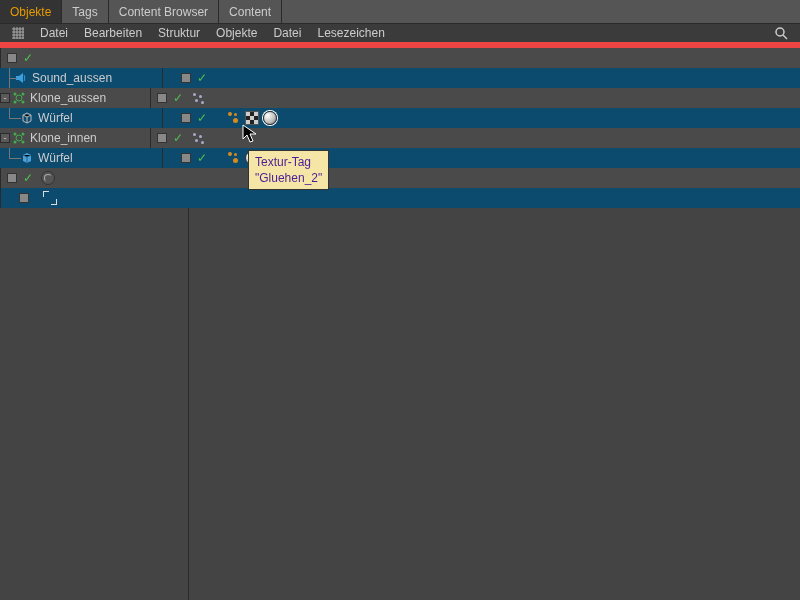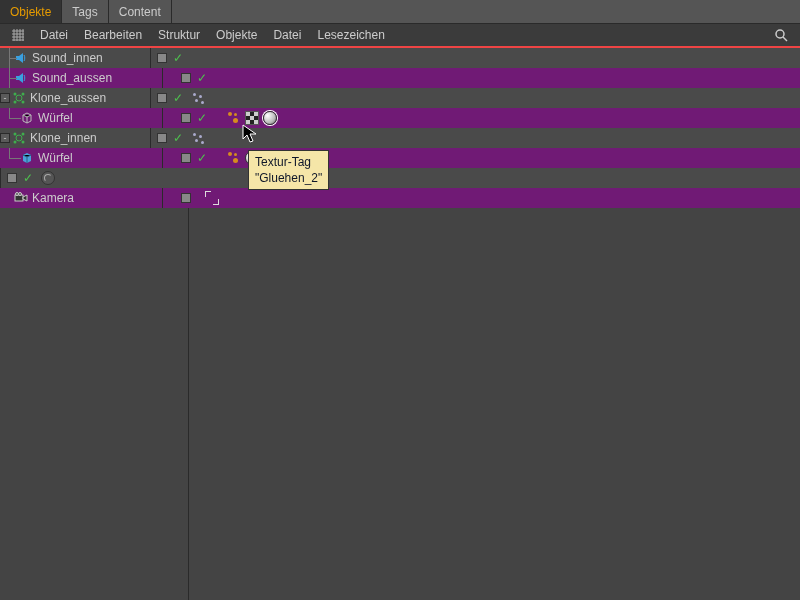--- a/index.html
+++ b/index.html
@@ -1,40 +1,40 @@
 <!DOCTYPE html>
 <html><head>
 <meta charset="utf-8">
 <style>
   * { margin: 0; padding: 0; box-sizing: border-box; font-family: Arial, Helvetica, sans-serif; font-size: 12px; color: #ccc; user-select: none; }
   body { background: #444; width: 800px; height: 600px; overflow: hidden; }
   .tab-bar { height: 24px; background: #555; border-bottom: 1px solid #2a2a2a; display: flex; align-items: stretch; }
   .tab { padding: 0 10px; display: flex; align-items: center; border-right: 1px solid #2a2a2a; cursor: default; }
   .tab.active { background: #333; color: #e69b00; }
-  .menu-bar { height: 24px; background: #3b3b3b; border-bottom: 2px solid #ef4444; display: flex; align-items: flex-end; padding: 0 4px; }
+  .menu-bar { height: 24px; background: #3b3b3b; border-bottom: 6px solid #ef4444; display: flex; align-items: flex-end; padding: 0 4px; }
   .menu-bar .spacer { flex: 1; }
   .menu-item { padding: 0 8px; height: 100%; display: flex; align-items: center; cursor: default; }
   .hash-icon svg { display:block; }
   .search-icon svg { display:block; }
   .content { position: relative; height: calc(600px - 48px); background: #444; }
   .row { height: 20px; display: flex; align-items: center; position: relative; }
   .row.alt { background: #4a4a4a; }
-  .row.base { background: #701a75; gap: 12px; }
+  .row.base { background: #0c4a6e; gap: 12px; }
   .name-col { width: 150px; display: flex; align-items: center; height: 100%; position: relative; overflow: hidden; }
   .divider { width: 1px; background: #2a2a2a; height: 100%; }
   .flags { display: flex; align-items: center; padding-left: 6px; gap: 6px; }
   .sq { width: 10px; height: 10px; background: #888; border: 1px solid #333; }
   .check { color: #4ec04e; font-size: 12px; line-height: 1; }
   .tags { display: flex; align-items: center; gap: 4px; padding-left: 8px; }
   .indent { width: 14px; display:inline-block; }
   .expander { width: 10px; height: 10px; background: #5a5a5a; border:1px solid #2a2a2a; display:flex; align-items:center; justify-content:center; font-size:9px; color:#ccc; margin-right:2px; }
   .icon-box { width: 14px; height: 14px; display: inline-flex; align-items: center; justify-content: center; }
   .label { margin-left: 4px; white-space: nowrap; }
   .tooltip { position: absolute; background: #f5e6a8; color: #000; border: 1px solid #333; padding: 3px 6px; font-size: 12px; line-height: 1.35; z-index: 20; }
-  .tooltip span { color:#0f172a; display:block; white-space:nowrap; }
+  .tooltip span { color:#4c1d95; display:block; white-space:nowrap; }
   .cursor { position: absolute; z-index: 30; }
   .col2-divider { position:absolute; top:0; bottom:0; left:188px; width:1px; background:#2a2a2a; }
   .tag-tex { width:14px; height:14px; border:1px solid #555; background: conic-gradient(#222 0 25%, #ccc 0 50%, #222 0 75%, #ccc 0) 0 0/8px 8px; }
   .tag-sel { position:relative; width:14px; height:14px; }
   .tag-sel::before { content:""; position:absolute; left:1px; top:1px; width:4px; height:4px; background:#d58b1f; border-radius:50%; }
   .tag-sel::after { content:""; position:absolute; left:6px; top:7px; width:5px; height:5px; background:#d58b1f; border-radius:50%; }
   .tag-sel2 { position:absolute; left:7px; top:2px; width:3px; height:3px; background:#d58b1f; border-radius:50%; }
   .tag-sphere { width:14px; height:14px; border-radius:50%; background: radial-gradient(circle at 30% 30%, #fff, #bbb 60%, #666); border:1px solid #333; }
   .tag-sphere.sel { box-shadow: 0 0 0 1px #fff; }
   .tag-circle { width:14px; height:14px; border-radius:50%; background:#555; border:1px solid #333; position:relative; }
@@ -47,20 +47,21 @@
   .tag-corners::after { right:0; bottom:0; border-left:none; border-top:none; }
   .vline { position:absolute; width:1px; background:#777; }
   .hline { position:absolute; height:1px; background:#777; }
 </style>
 </head>
 <body>
 
 <div class="tab-bar">
   <div class="tab active">Objekte</div>
   <div class="tab">Tags</div>
+  <div class="tab">Content Browser</div>
   <div class="tab">Content</div>
 </div>
 
 <div class="menu-bar">
   <div class="menu-item hash-icon">
     <svg width="12" height="12" viewBox="0 0 12 12">
         <path d="M2 0v12M5 0v12M8 0v12M11 0v12M0 2h12M0 5h12M0 8h12M0 11h12" stroke="#aaa" stroke-width="1"></path>
       </svg>
   </div>
   <div class="menu-item">Datei</div>
@@ -75,32 +76,20 @@
         <circle cx="6" cy="6" r="4" stroke="#ccc" stroke-width="1.5" fill="none"></circle>
         <line x1="9" y1="9" x2="13" y2="13" stroke="#ccc" stroke-width="1.5"></line>
       </svg>
   </div>
 </div>
 
 <div class="content">
   <div class="col2-divider"></div>
 
   <div class="row alt">
-    <div class="name-col">
-      <span class="vline" style="left:9px; top:0; height:20px;"></span>
-      <span class="hline" style="left:9px; top:10px; width:8px;"></span>
-      <span class="indent"></span>
-      <span class="icon-box">
-        <svg width="14" height="14" viewBox="0 0 14 14">
-            <path d="M2 5h3l4-3v10l-4-3H2z" fill="#3aa0e0"></path>
-            <path d="M10 4c1 1 1 5 0 6" stroke="#3aa0e0" fill="none"></path>
-          </svg>
-      </span>
-      <span class="label">Sound_innen</span>
-    </div>
     <div class="divider"></div>
     <div class="flags">
       <span class="sq"></span>
       <span class="check">✓</span>
     </div>
   </div>
 
   <div class="row base">
     <div class="name-col">
       <span class="vline" style="left:9px; top:0; height:20px;"></span>
@@ -239,32 +228,20 @@
     <div class="flags">
       <span class="sq"></span>
       <span class="check">✓</span>
     </div>
     <div class="tags">
       <span class="tag-circle"></span>
     </div>
   </div>
 
   <div class="row base">
-    <div class="name-col">
-      <span class="indent"></span>
-      <span class="icon-box">
-        <svg width="14" height="14" viewBox="0 0 14 14">
-            <rect x="1" y="4" width="8" height="6" fill="#333" stroke="#ccc"></rect>
-            <path d="M9 6l4-2v6l-4-2z" fill="#333" stroke="#ccc"></path>
-            <circle cx="3" cy="3" r="1.5" fill="#555" stroke="#ccc"></circle>
-            <circle cx="6" cy="3" r="1.5" fill="#555" stroke="#ccc"></circle>
-          </svg>
-      </span>
-      <span class="label">Kamera</span>
-    </div>
     <div class="divider"></div>
     <div class="flags">
       <span class="sq"></span>
     </div>
     <div class="tags" style="padding-left:2px">
       <span class="tag-corners"></span>
     </div>
   </div>
 
   <div class="tooltip" style="left:248px; top:102px;">

